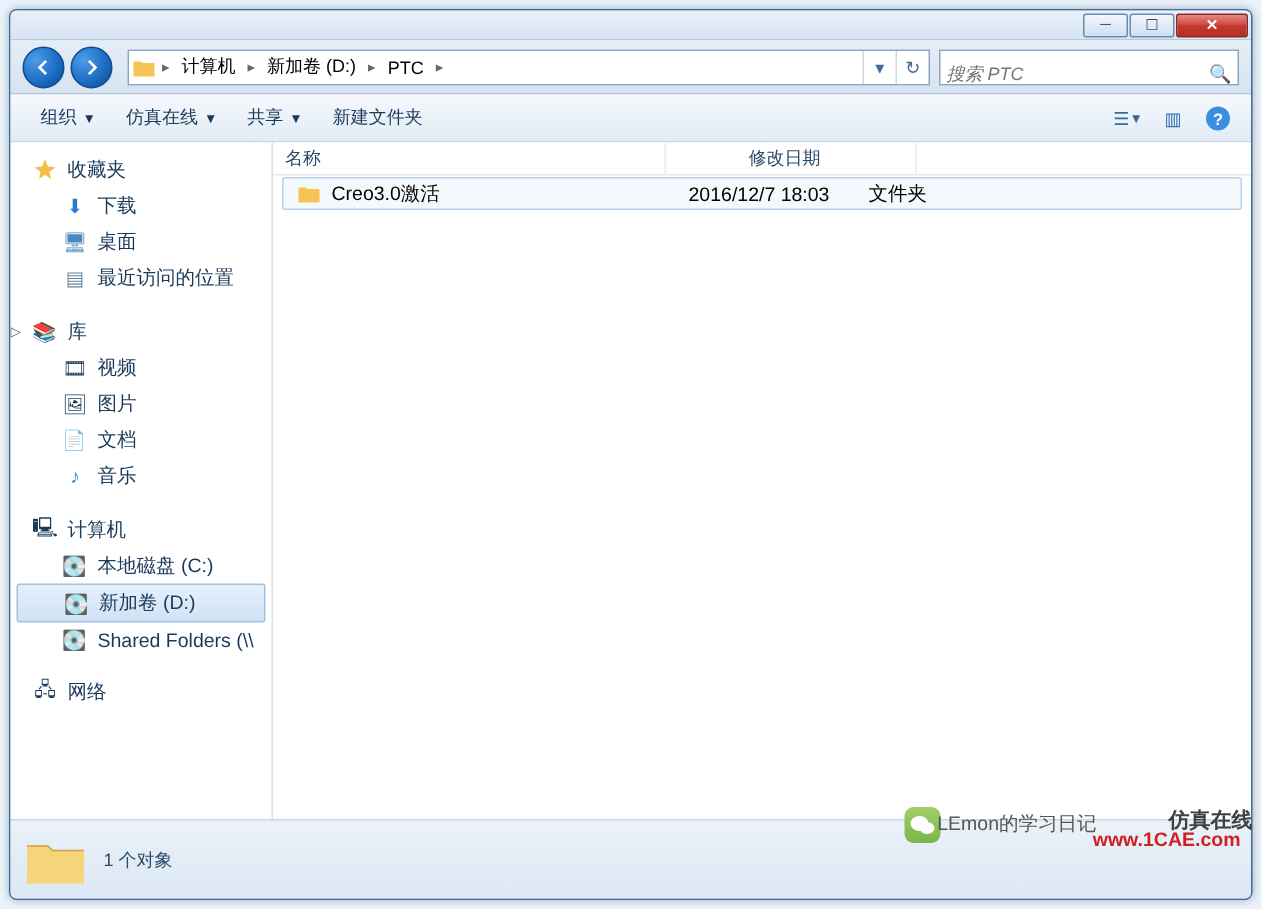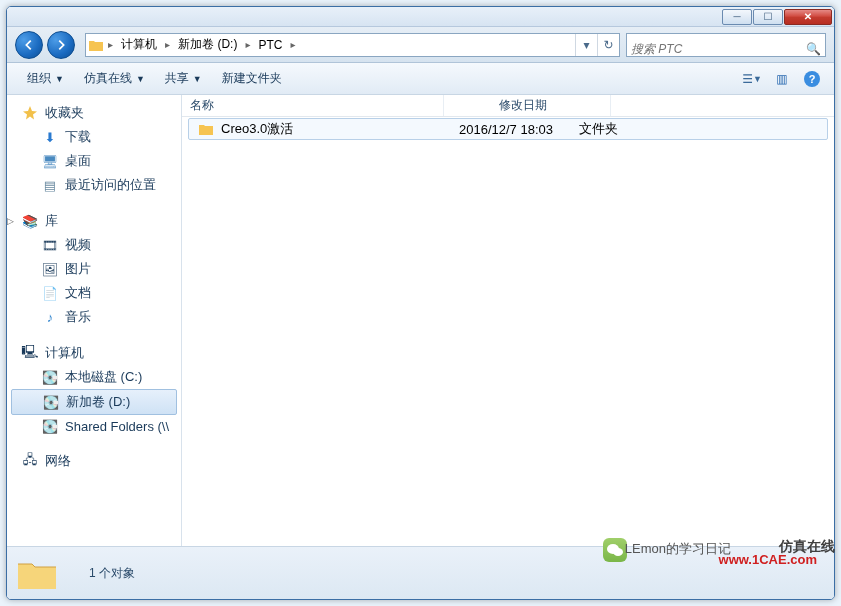--- a/index.html
+++ b/index.html
@@ -217,33 +217,33 @@
     background: linear-gradient(to bottom, #eaf1f9, #dce8f3);
     border-top: 1px solid #c8d6e4;
     display: flex;
     align-items: center;
     padding: 0 8px;
   }
   .statusbar .big-folder {
     width: 44px; height: 38px;
     margin-right: 10px;
   }
-  .statusbar .info { color: #2a4a6a; font-size: 12px; margin-left: 20px; }
+  .statusbar .info { color: #2a4a6a; font-size: 12px; }
   .watermark {
     position: absolute;
     left: 320px; top: 290px;
     font-size: 28px;
     font-weight: bold;
     color: rgba(120,140,160,0.18);
     letter-spacing: 2px;
     pointer-events: none;
   }
   .watermark2 {
     position: absolute;
-    right: 24px; top: 552px;
+    right: 14px; top: 552px;
     color: #d02020;
     font-size: 13px;
     font-weight: bold;
   }
   .watermark3 {
     position: absolute;
     right: 6px; top: 538px;
     color: #404040;
     font-size: 14px;
     font-weight: bold;

